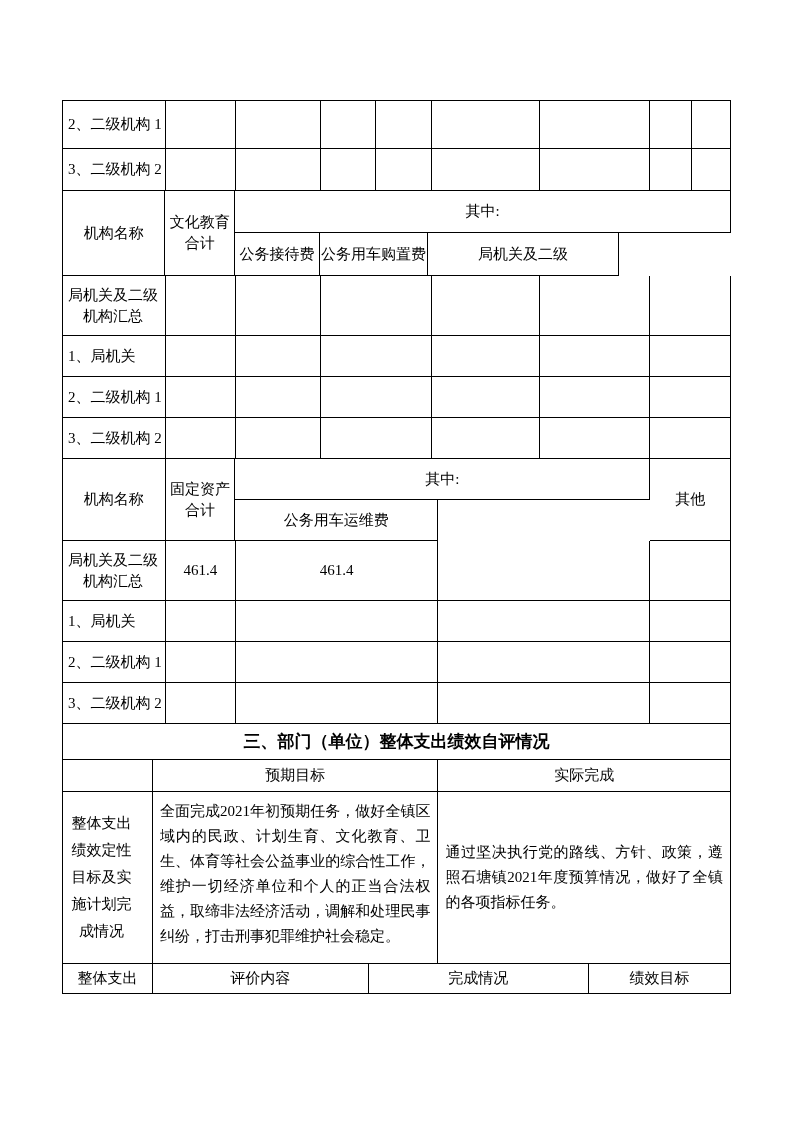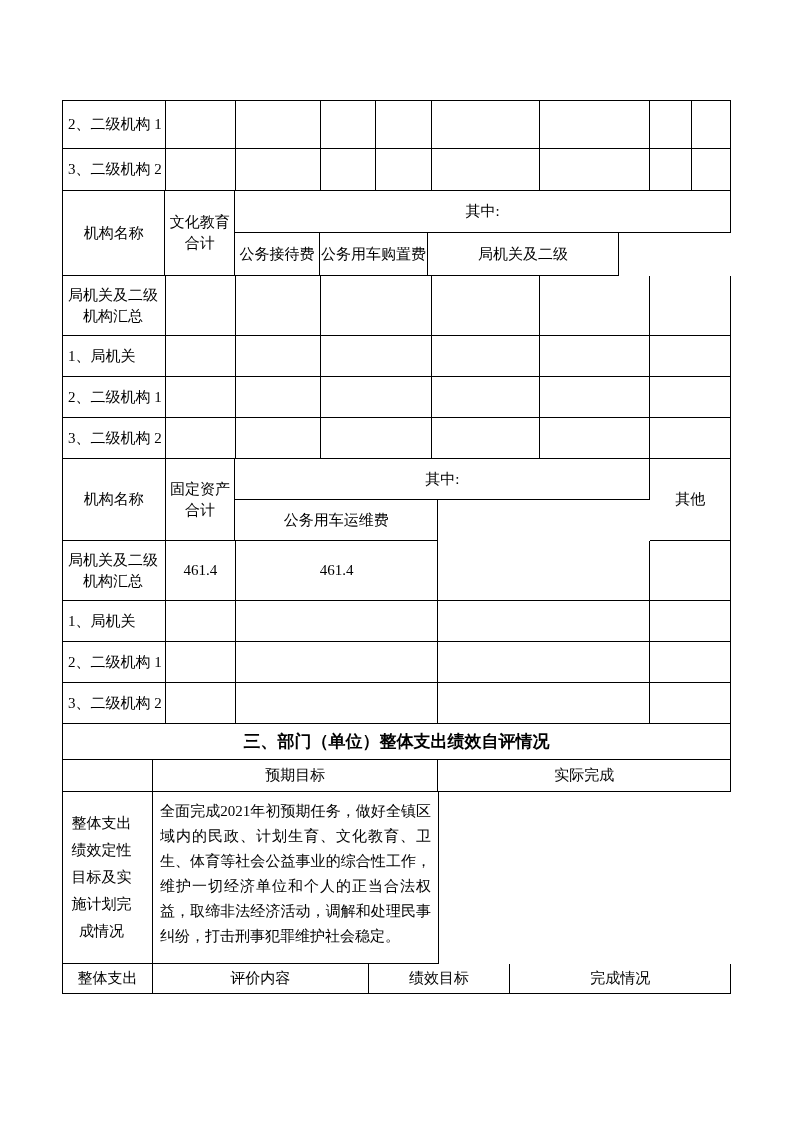--- a/index.html
+++ b/index.html
@@ -167,22 +167,25 @@
     <div class="cell" style="width:90px"></div>
     <div class="cell" style="width:286px">预期目标</div>
     <div class="cell" style="width:293px">实际完成</div>
   </div>
 
   <div class="row" style="height:172px">
     <div class="cell left label-wrap" style="width:90px; padding-left:3px; padding-right:15px;">整体支出绩效定性目标及实施计划完成情况</div>
     <div class="cell top" style="width:286px">
       <span class="ptext pad-top">全面完成2021年初预期任务，做好全镇区域内的民政、计划生育、文化教育、卫生、体育等社会公益事业的综合性工作，维护一切经济单位和个人的正当合法权益，取缔非法经济活动，调解和处理民事纠纷，打击刑事犯罪维护社会稳定。</span>
     </div>
+    <div class="cell" style="width:293px">
+      <span class="ptext">通过坚决执行党的路线、方针、政策，遵照石塘镇2021年度预算情况，做好了全镇的各项指标任务。</span>
+    </div>
   </div>
 
   <div class="row" style="height:30px">
     <div class="cell" style="width:90px">整体支出</div>
     <div class="cell" style="width:216px">评价内容</div>
+    <div class="cell" style="width:221px">完成情况</div>
     <div class="cell" style="width:142px">绩效目标</div>
-    <div class="cell" style="width:221px">完成情况</div>
   </div>
 
 </div>
 
 </body></html>

